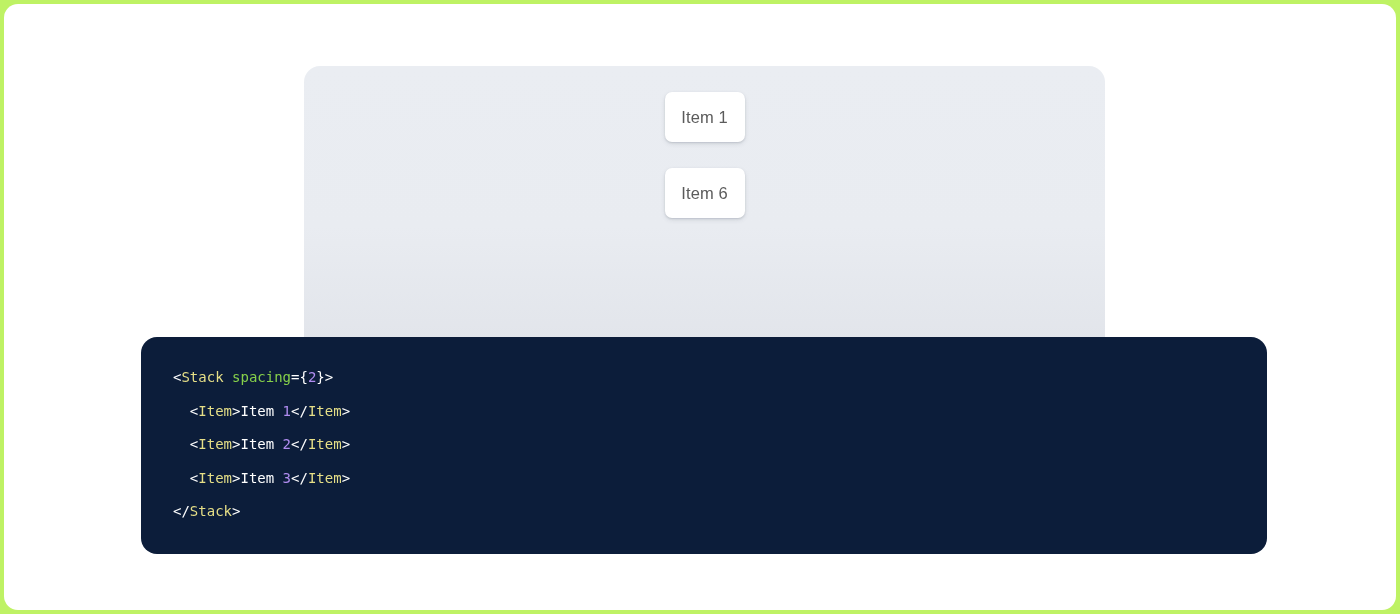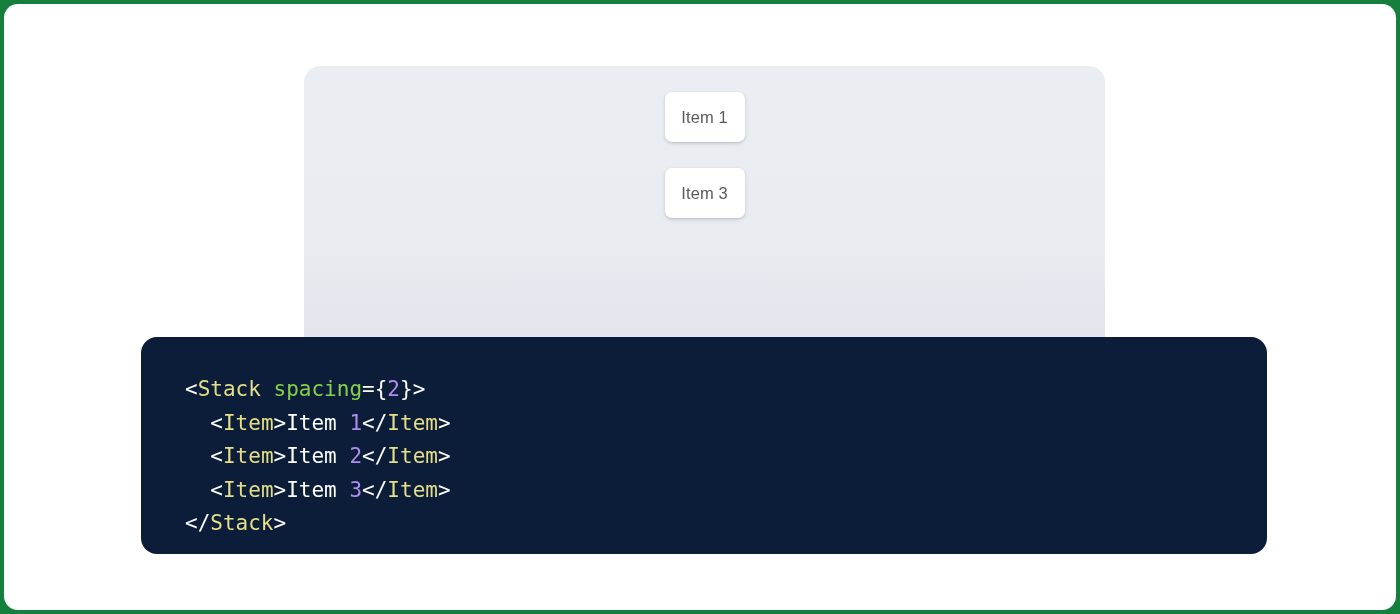--- a/index.html
+++ b/index.html
@@ -12,21 +12,21 @@
     background: #ffffff;
     font-family: "Liberation Sans", sans-serif;
     overflow: hidden;
   }
 
   
   .page-root {
     position: relative;
     width: 1400px;
     height: 614px;
-    background: #15803d;
+    background: #bef264;
     box-sizing: border-box;
   }
   .page-card {
     position: absolute;
     left: 4px;
     top: 4px;
     width: 1392px;
     height: 606px;
     background: #ffffff;
     border-radius: 14px;
@@ -79,23 +79,23 @@
     top: 333px;
     width: 1126px;
     height: 217px;
     background: #0c1d3a;
     border-radius: 16px;
     box-sizing: border-box;
     padding: 24px 30px 24px 32px;
     overflow: hidden;
   }
   .code-pre {
-    margin: 12px;
+    margin: 0;
     font-family: "DejaVu Sans Mono", monospace;
-    font-size: 21px;
+    font-size: 14px;
     line-height: 33.6px;
     color: #ffffff;
     white-space: pre;
     letter-spacing: 0px;
   }
   .tok-punc  { color: #ffffff; }
   .tok-tag   { color: #e6df87; }
   .tok-attr  { color: #86d04a; }
   .tok-num   { color: #b08cf0; }
   .tok-text  { color: #ffffff; }
@@ -106,21 +106,21 @@
 <div class="page-root">
   <div class="page-card">
 
     <div class="preview-panel">
       <div class="stack" id="stack-container">
 
       <div class="stack-item">
             <span>Item 1</span>
           </div>
           <div class="stack-item">
-            <span>Item 3</span>
+            <span>Item 6</span>
           </div>
         </div>
     </div>
 
     <div class="code-block">
       <pre class="code-pre" id="code-pre"><span><span class="tok-punc">&lt;</span><span class="tok-tag">Stack</span><span class="tok-text"> </span><span class="tok-attr">spacing</span><span class="tok-punc">={</span><span class="tok-num">2</span><span class="tok-punc">}&gt;</span></span>
 <span><span>  </span><span class="tok-punc">&lt;</span><span class="tok-tag">Item</span><span class="tok-punc">&gt;</span><span class="tok-text">Item </span><span class="tok-num">1</span><span class="tok-punc">&lt;/</span><span class="tok-tag">Item</span><span class="tok-punc">&gt;</span></span>
 <span><span>  </span><span class="tok-punc">&lt;</span><span class="tok-tag">Item</span><span class="tok-punc">&gt;</span><span class="tok-text">Item </span><span class="tok-num">2</span><span class="tok-punc">&lt;/</span><span class="tok-tag">Item</span><span class="tok-punc">&gt;</span></span>
 <span><span>  </span><span class="tok-punc">&lt;</span><span class="tok-tag">Item</span><span class="tok-punc">&gt;</span><span class="tok-text">Item </span><span class="tok-num">3</span><span class="tok-punc">&lt;/</span><span class="tok-tag">Item</span><span class="tok-punc">&gt;</span></span>
 <span><span class="tok-punc">&lt;/</span><span class="tok-tag">Stack</span><span class="tok-punc">&gt;</span></span></pre>

